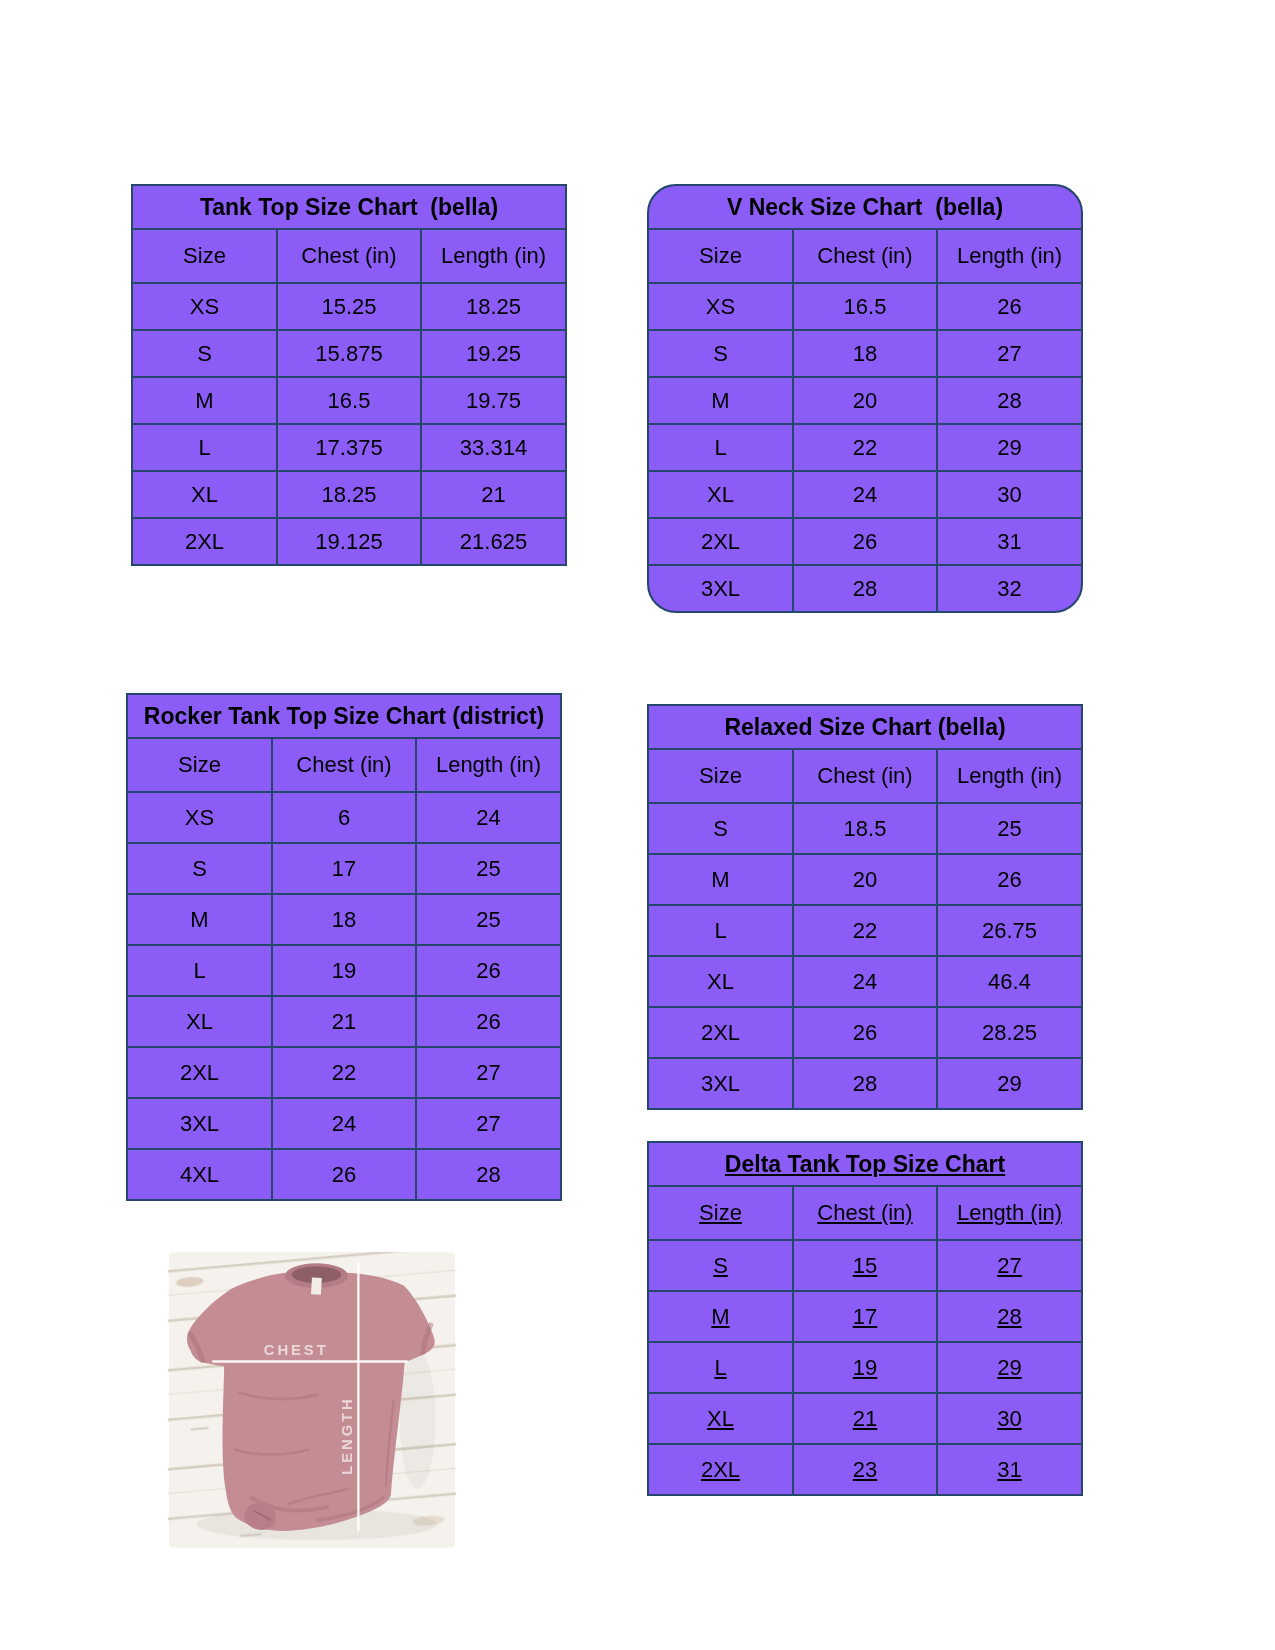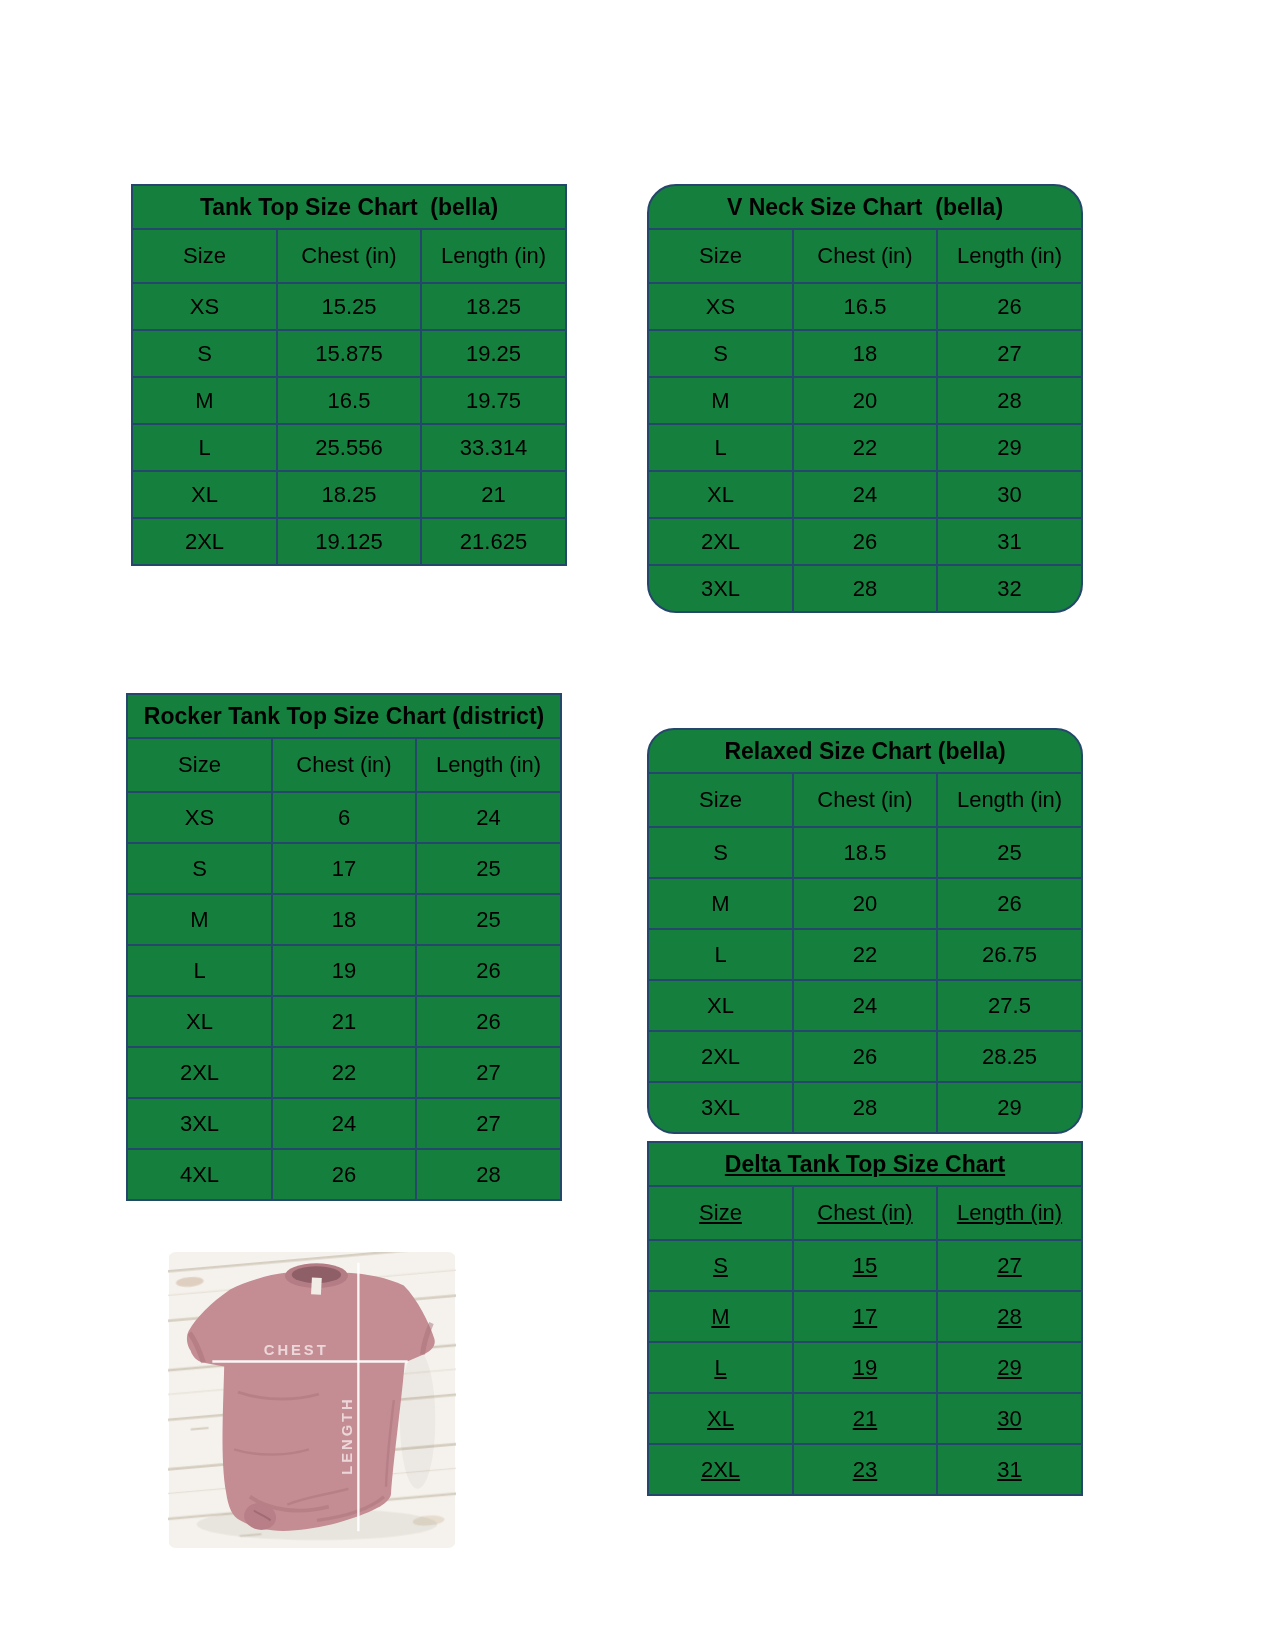--- a/index.html
+++ b/index.html
@@ -10,21 +10,21 @@
     width:1275px;height:1650px;
     background:#ffffff;
     position:relative;
     font-family:"Liberation Sans",sans-serif;
     color:#000;
     overflow:hidden;
   }
   .size-table{
     position:absolute;
     width:436px;
-    background:#15803d;
+    background:#8b5cf6;
     border:2px solid var(--bd);
     box-sizing:border-box;
   }
   .tbl-title{
     height:42px;
     display:flex;align-items:center;justify-content:center;
     font-weight:700;
     font-size:23px;
     border-bottom:2px solid var(--bd);
     white-space:pre;
@@ -41,21 +41,21 @@
   td{height:45px;}
   .rows-tall td{height:49px;}
   th:first-child,td:first-child{border-left:none;}
   th:last-child,td:last-child{border-right:none;}
   thead th{border-top:none;}
   tbody tr:last-child td{border-bottom:none;}
 
   #tbl-0{left:131px;top:184px;}
   #tbl-1{left:647px;top:184px;border-radius:29px;}
   #tbl-2{left:126px;top:693px;}
-  #tbl-3{left:647px;top:728px;border-radius:27px;}
+  #tbl-3{left:647px;top:704px;}
   #tbl-4{left:647px;top:1141px;text-decoration:underline;}
 
   .shirt-figure{
     position:absolute;
     left:168px;top:1252px;
     width:288px;height:296px;
     margin:0;
     border-radius:8px;
     overflow:hidden;
   }
@@ -84,21 +84,21 @@
           <td>15.875</td>
           <td>19.25</td>
         </tr>
         <tr>
           <td>M</td>
           <td>16.5</td>
           <td>19.75</td>
         </tr>
         <tr>
           <td>L</td>
-          <td>25.556</td>
+          <td>17.375</td>
           <td>33.314</td>
         </tr>
         <tr>
           <td>XL</td>
           <td>18.25</td>
           <td>21</td>
         </tr>
         <tr>
           <td>2XL</td>
           <td>19.125</td>
@@ -235,21 +235,21 @@
           <td>26</td>
         </tr>
         <tr>
           <td>L</td>
           <td>22</td>
           <td>26.75</td>
         </tr>
         <tr>
           <td>XL</td>
           <td>24</td>
-          <td>27.5</td>
+          <td>46.4</td>
         </tr>
         <tr>
           <td>2XL</td>
           <td>26</td>
           <td>28.25</td>
         </tr>
         <tr>
           <td>3XL</td>
           <td>28</td>
           <td>29</td>

